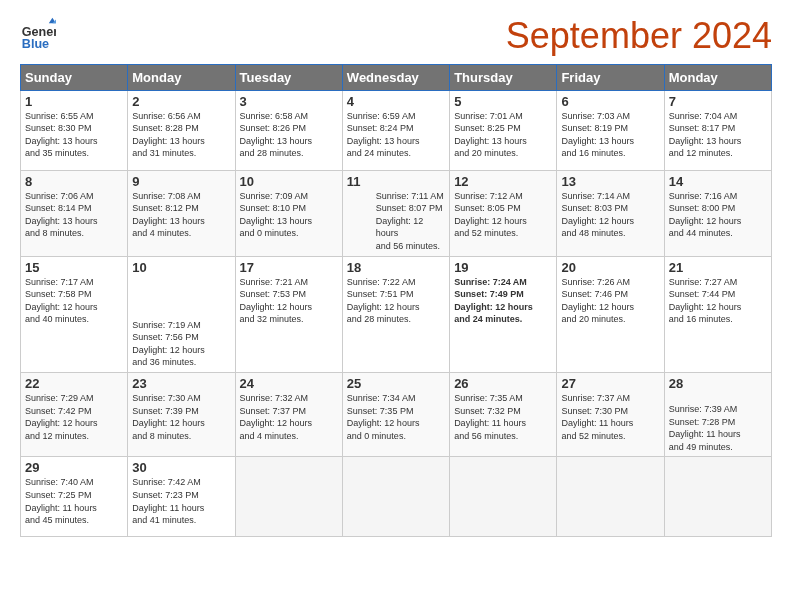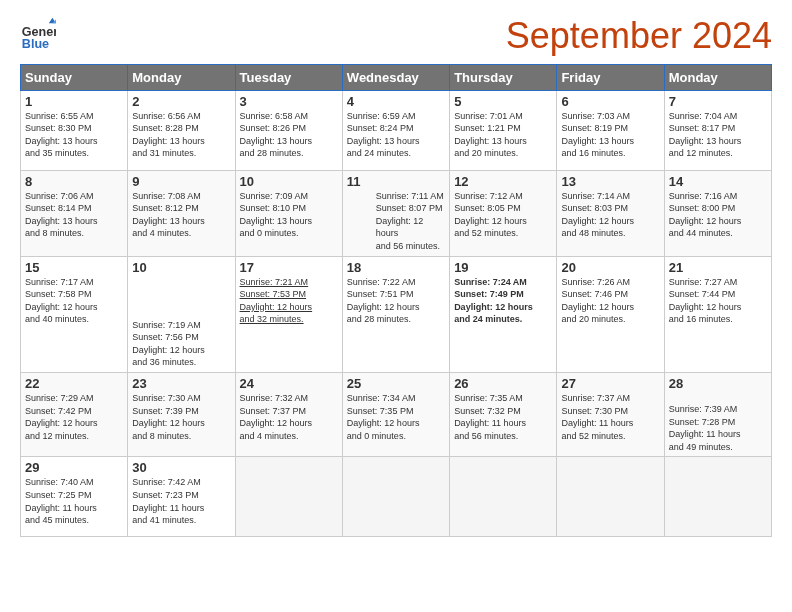--- a/index.html
+++ b/index.html
@@ -142,21 +142,21 @@
           <td>
             <span class="day-num">4</span>
             <div class="day-info" style="white-space: pre-line;">Sunrise: 6:59 AM
 Sunset: 8:24 PM
 Daylight: 13 hours
 and 24 minutes.</div>
           </td>
           <td>
             <span class="day-num">5</span>
             <div class="day-info" style="white-space: pre-line;">Sunrise: 7:01 AM
-Sunset: 1:21 PM
+Sunset: 8:25 PM
 Daylight: 13 hours
 and 20 minutes.</div>
           </td>
           <td>
             <span class="day-num">6</span>
             <div class="day-info" style="white-space: pre-line;">Sunrise: 7:03 AM
 Sunset: 8:19 PM
 Daylight: 13 hours
 and 16 minutes.</div>
           </td>
@@ -229,21 +229,21 @@
           </td>
           <td>
             <span class="day-num">10</span>
             <div class="day-info" style="white-space: pre-line; margin-top: 44px;">Sunrise: 7:19 AM
 Sunset: 7:56 PM
 Daylight: 12 hours
 and 36 minutes.</div>
           </td>
           <td>
             <span class="day-num">17</span>
-            <div class="day-info" style="white-space: pre-line; text-decoration: underline;">Sunrise: 7:21 AM
+            <div class="day-info" style="white-space: pre-line;">Sunrise: 7:21 AM
 Sunset: 7:53 PM
 Daylight: 12 hours
 and 32 minutes.</div>
           </td>
           <td>
             <span class="day-num">18</span>
             <div class="day-info" style="white-space: pre-line;">Sunrise: 7:22 AM
 Sunset: 7:51 PM
 Daylight: 12 hours
 and 28 minutes.</div>

